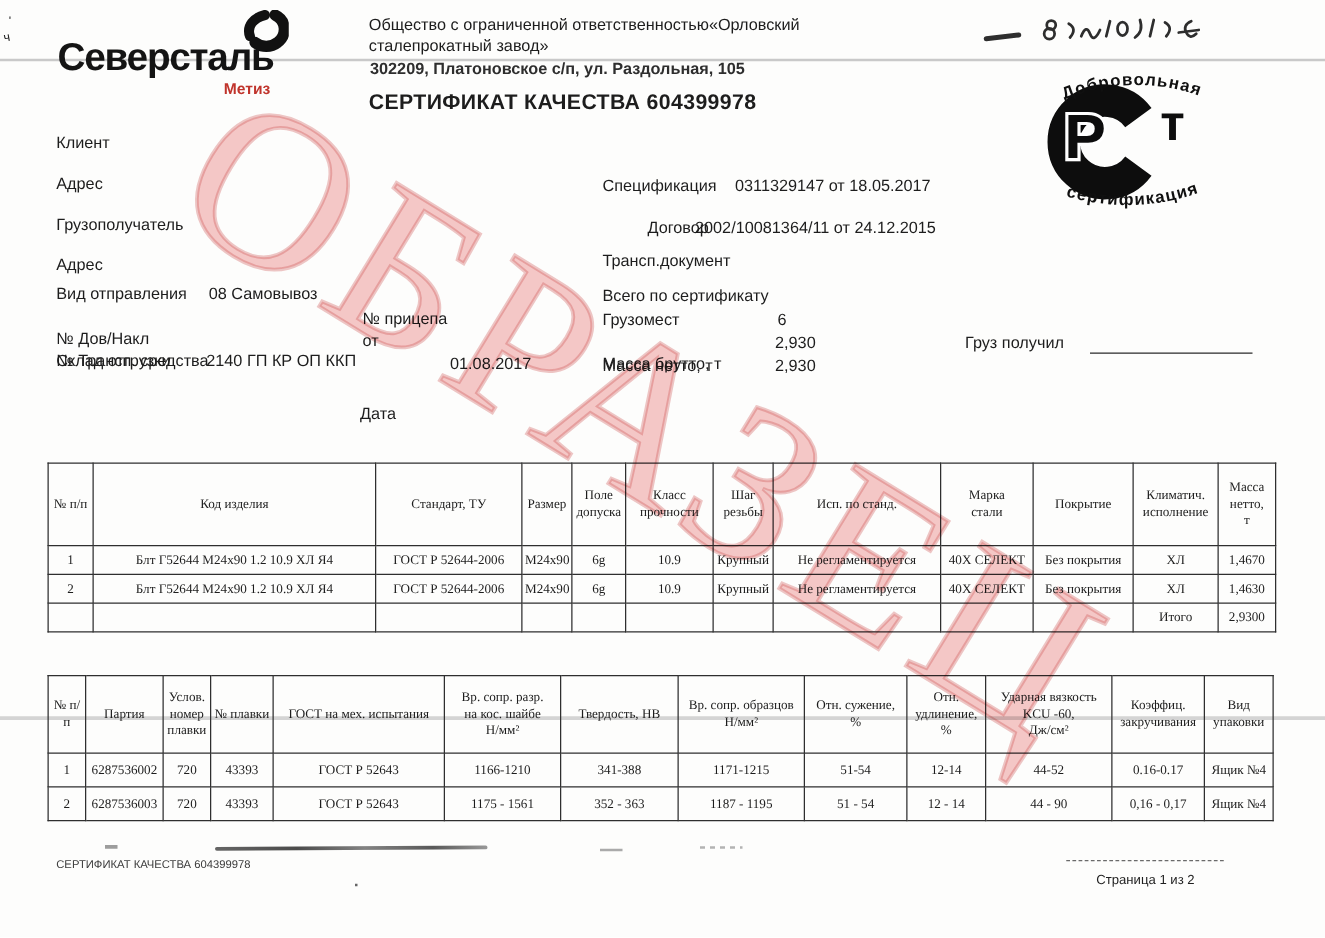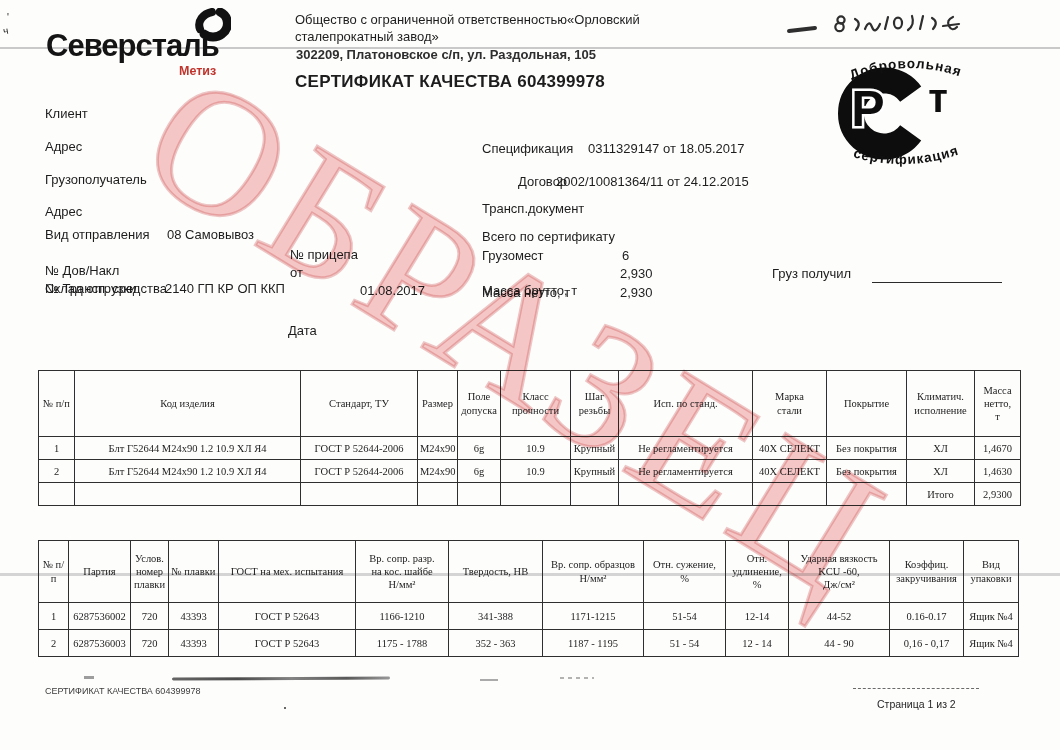--- a/index.html
+++ b/index.html
@@ -282,21 +282,21 @@
       <td>44-52</td>
       <td>0.16-0.17</td>
       <td>Ящик №4</td>
     </tr>
     <tr style="height:27px">
       <td>2</td>
       <td>6287536003</td>
       <td>720</td>
       <td>43393</td>
       <td>ГОСТ Р 52643</td>
-      <td>1175 - 1788</td>
+      <td>1175 - 1561</td>
       <td>352 - 363</td>
       <td>1187 - 1195</td>
       <td>51 - 54</td>
       <td>12 - 14</td>
       <td>44 - 90</td>
       <td>0,16 - 0,17</td>
       <td>Ящик №4</td>
     </tr>
   </tbody>
     </table>

